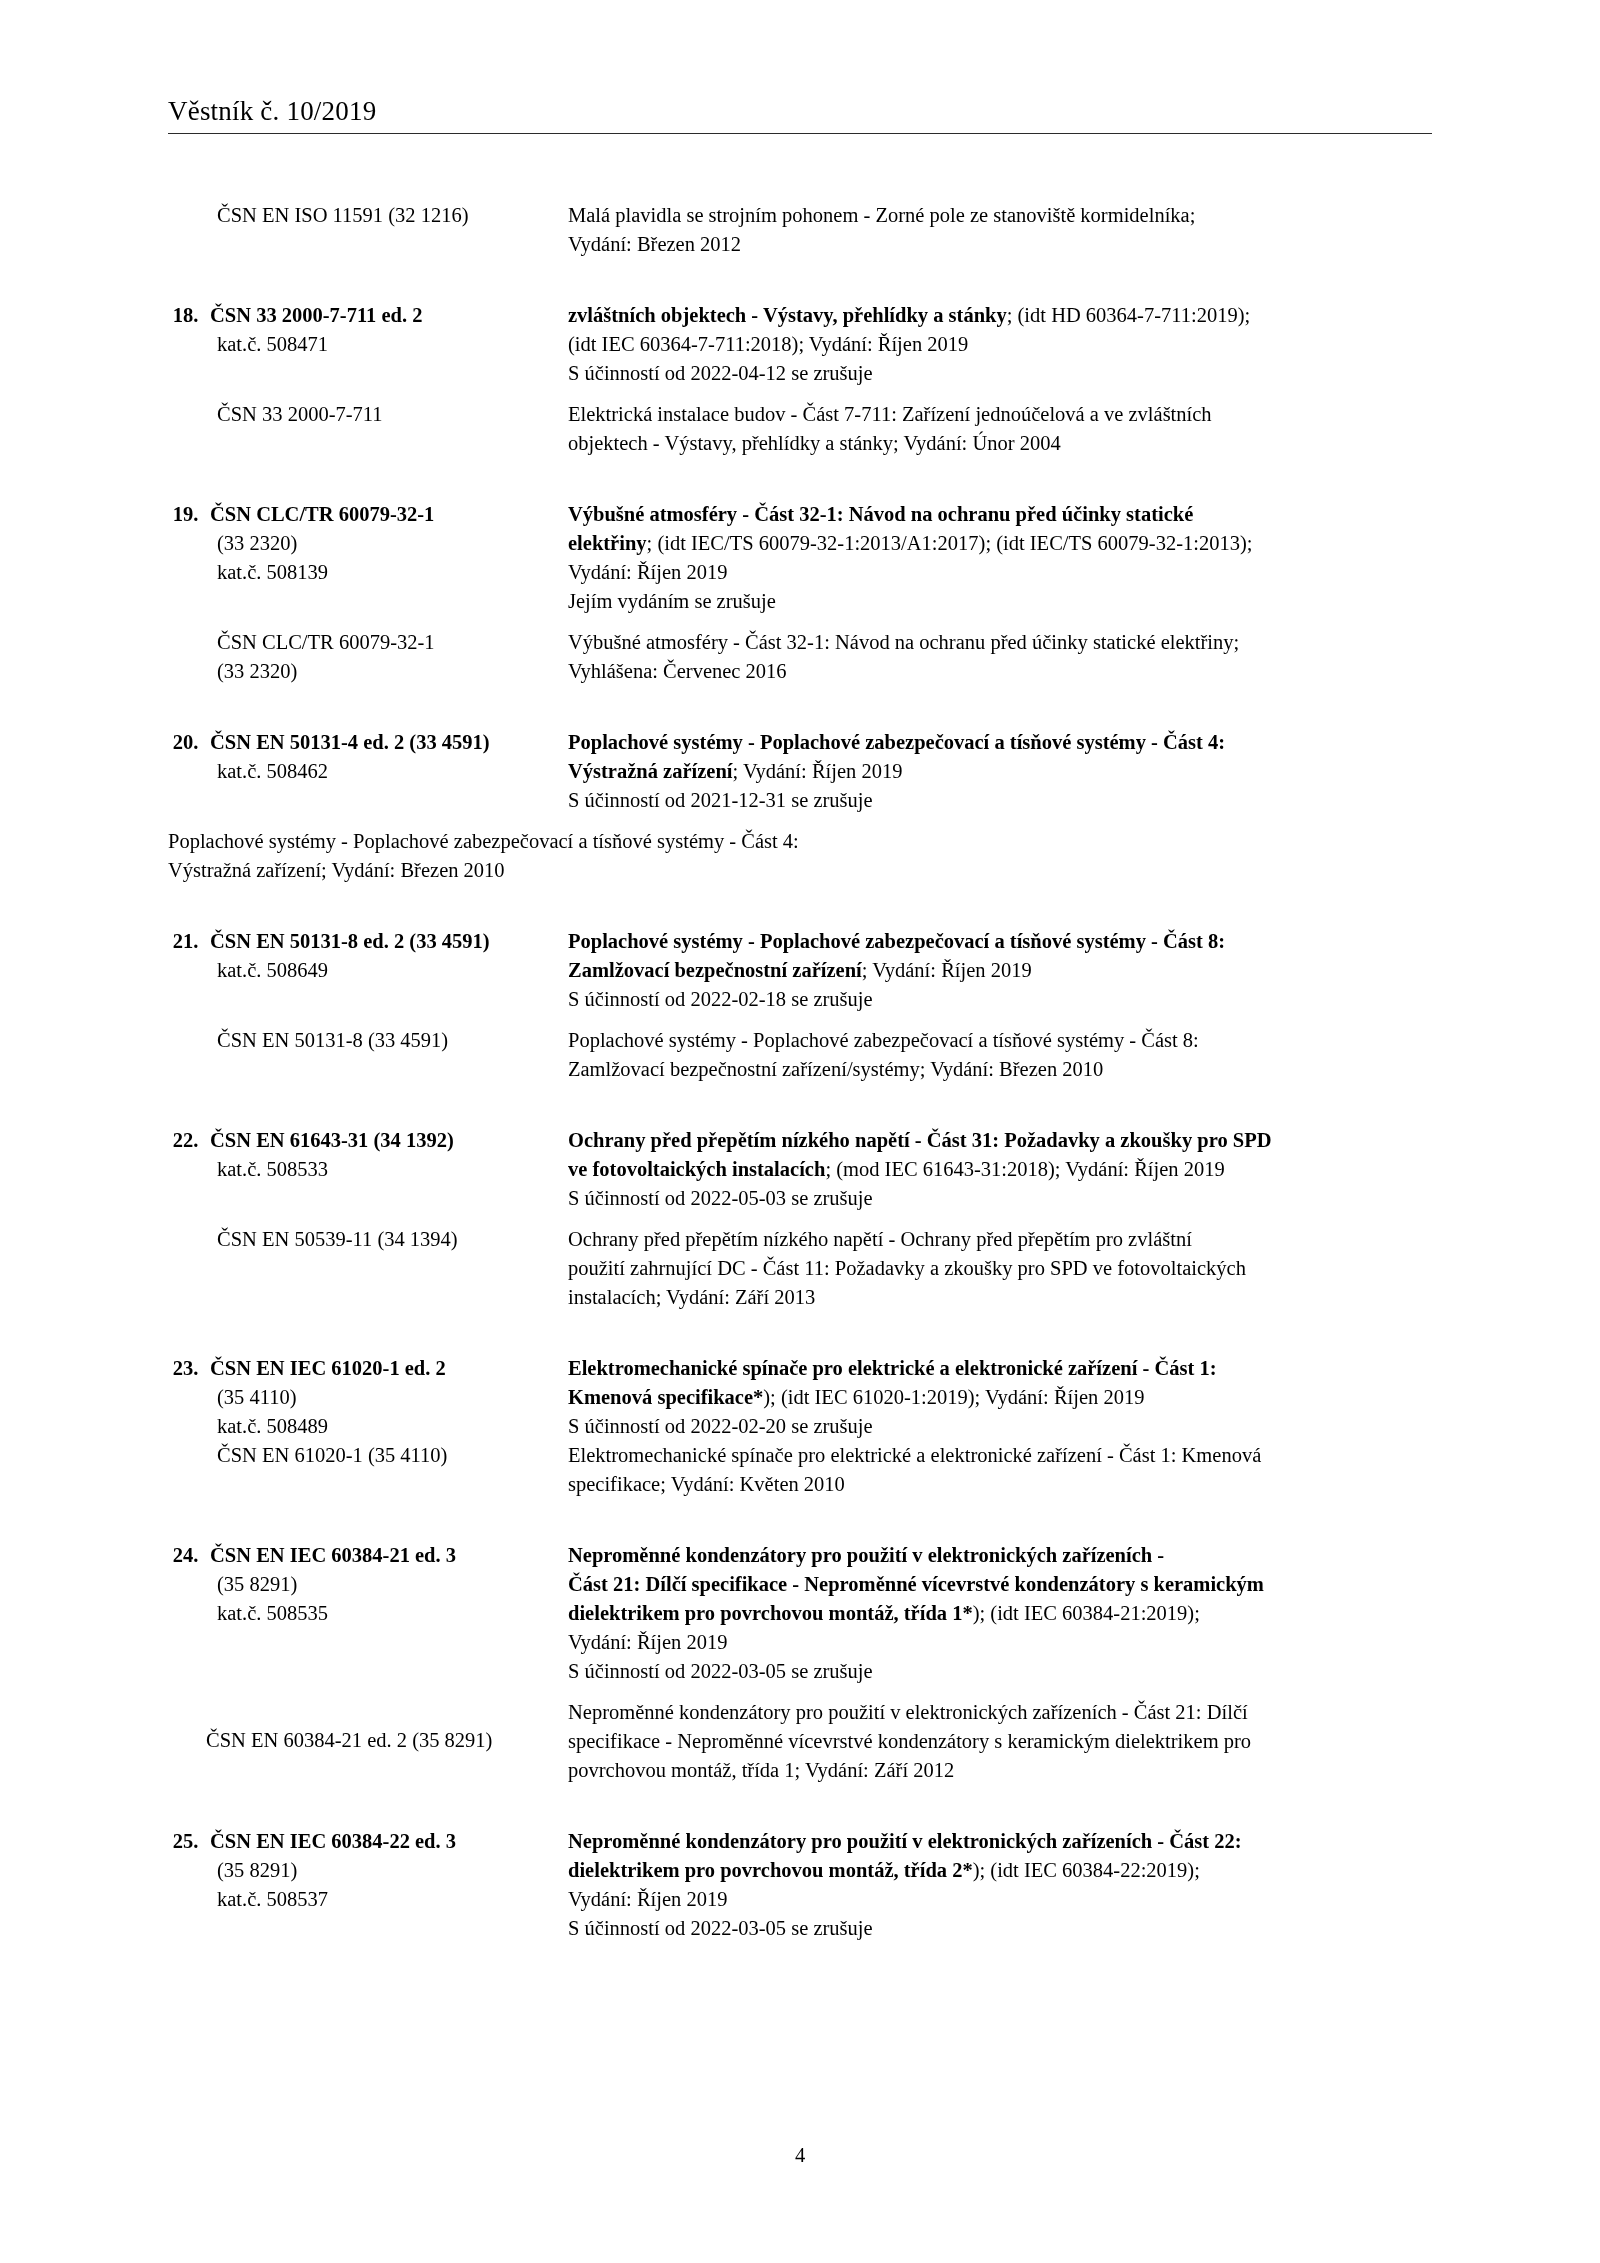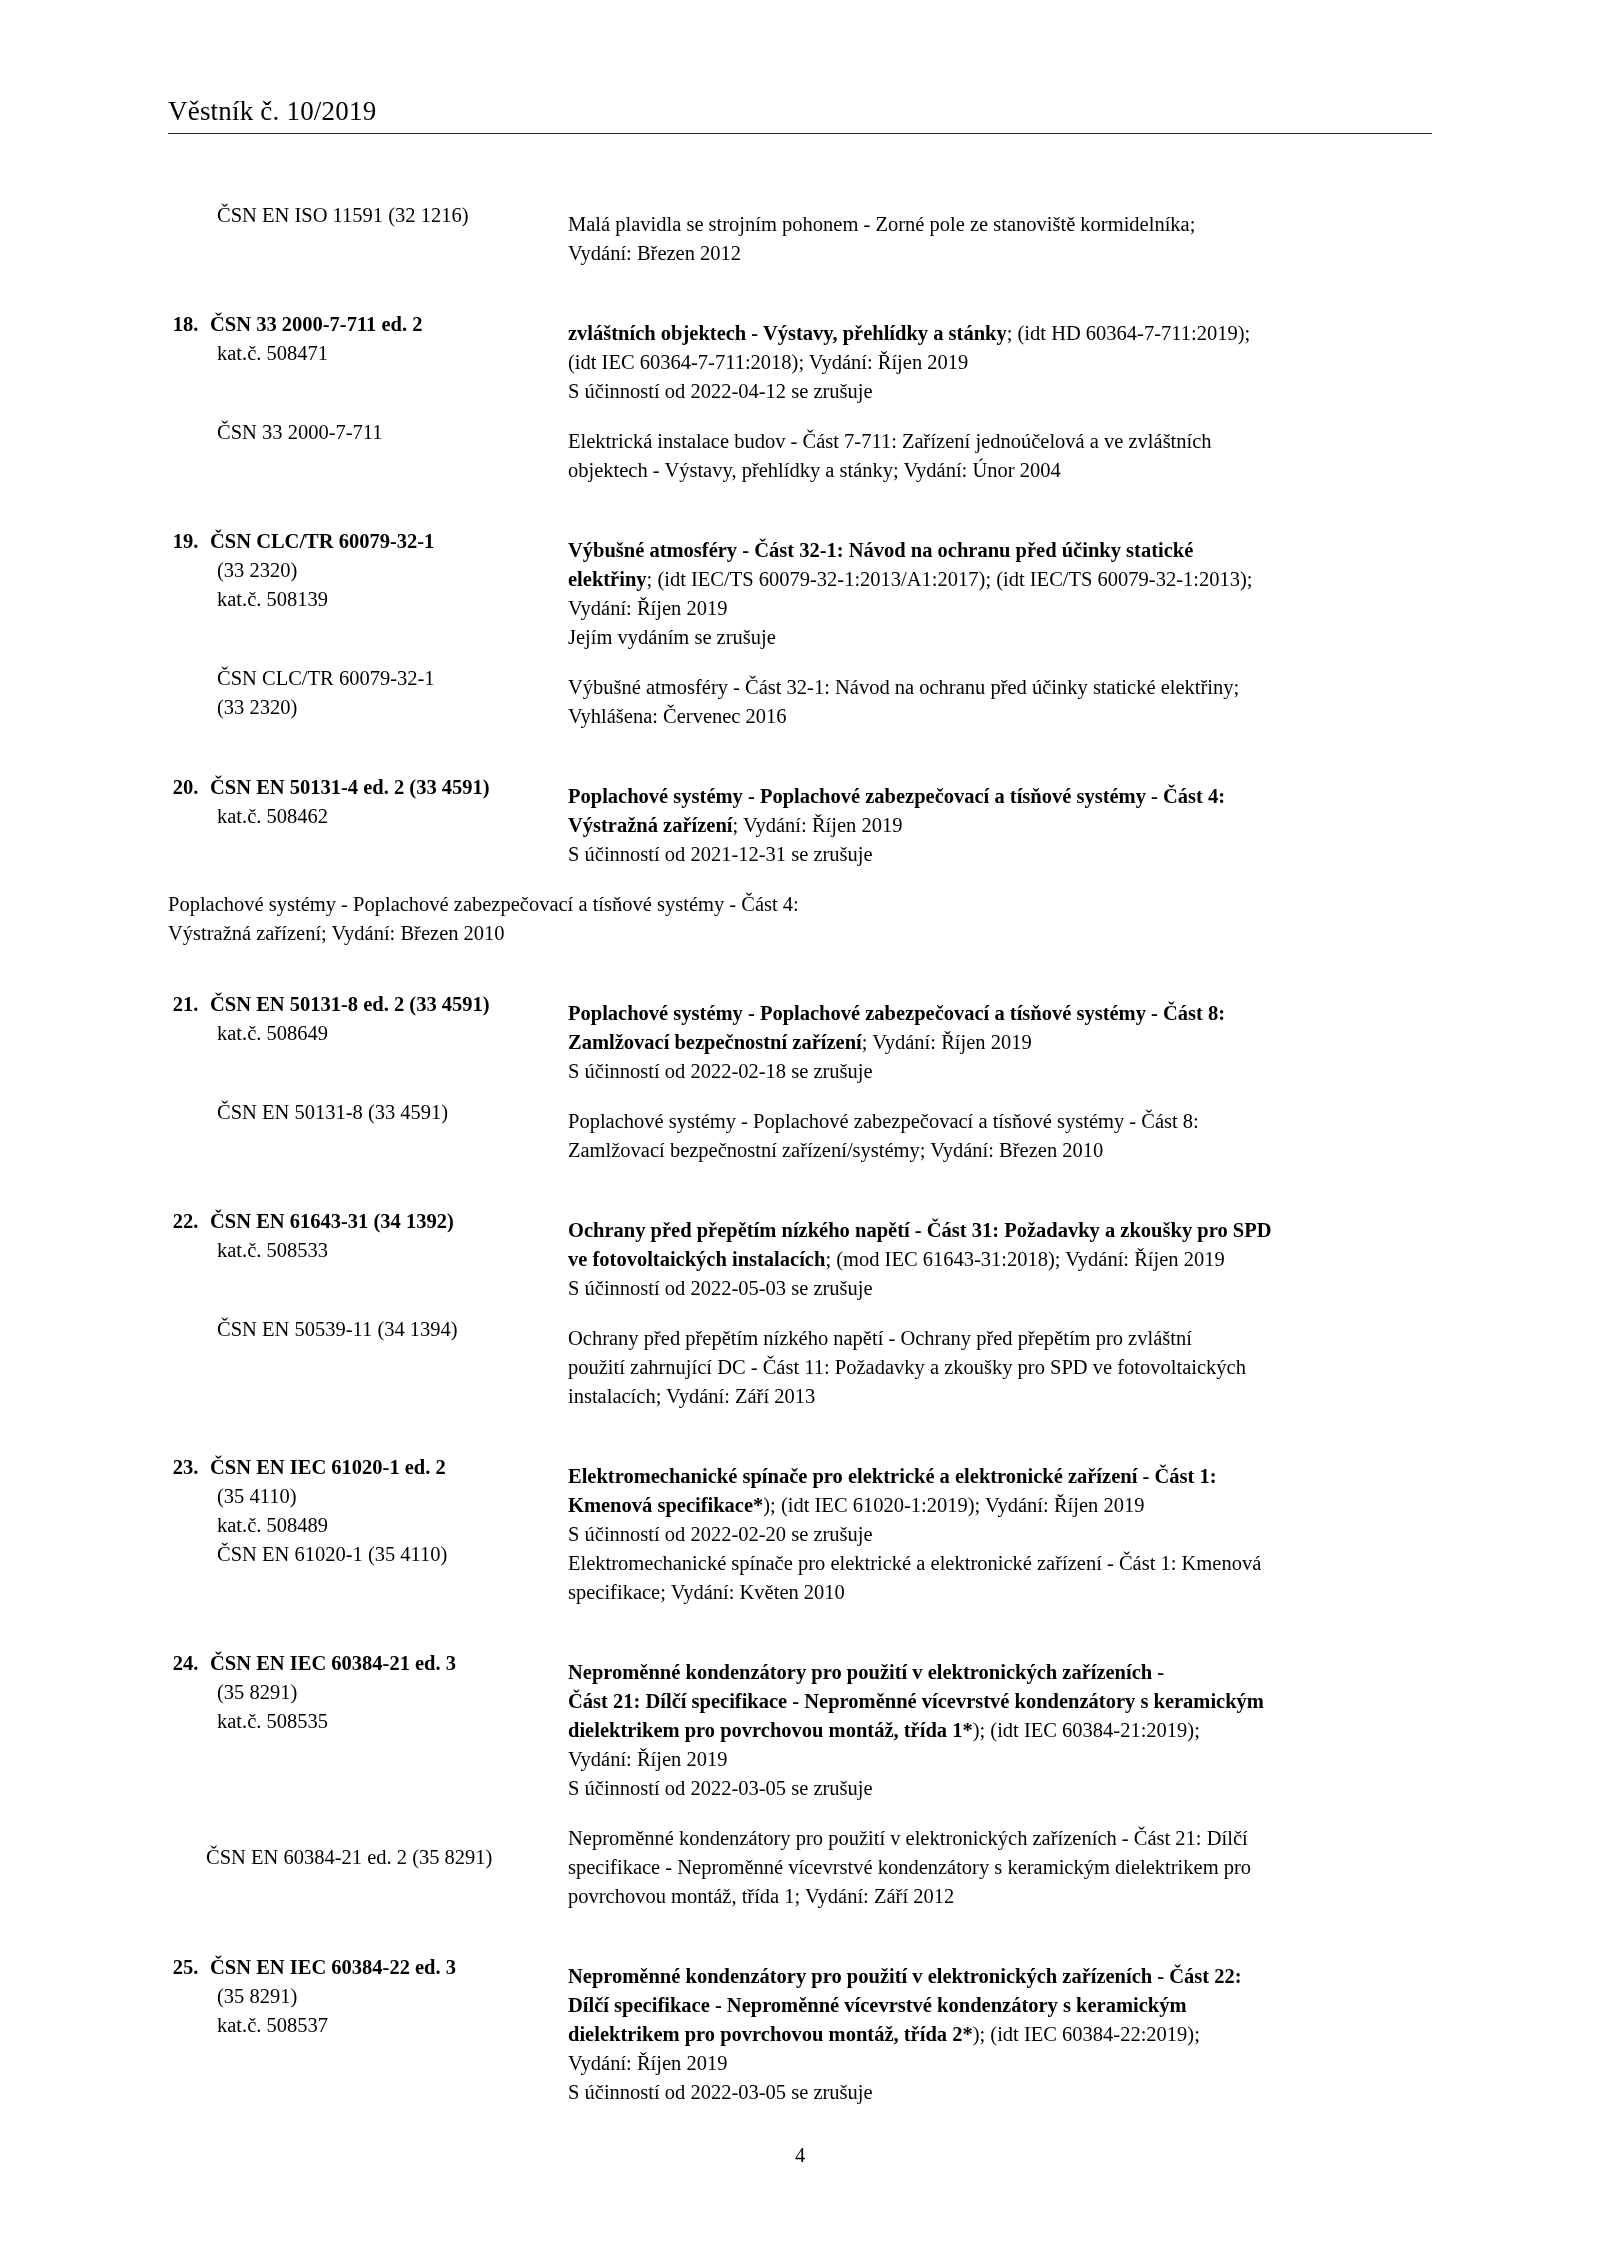--- a/index.html
+++ b/index.html
@@ -57,21 +57,20 @@
     flex: 0 0 400px;
     box-sizing: border-box;
     padding-right: 10px;
     font-size: 20.5px;
     line-height: 29px;
   }
   .col-right {
     flex: 1 1 auto;
     font-size: 20.5px;
     line-height: 29px;
-    margin-top: 9px;
   }
   .num-line {
     display: flex;
     justify-content: flex-start;
   }
   .num {
     font-weight: bold;
     text-align: center;
     width: 42px;
     flex: 0 0 42px;
@@ -337,21 +336,20 @@
       <div class="col-left">
         <div class="num-line">
           <span class="num">25.</span>
           <span class="desig b">ČSN EN IEC 60384-22 ed. 3</span>
         </div>
         <div class="indent-1">(35 8291)</div>
         <div class="indent-1">kat.č. 508537</div>
       </div>
       <div class="col-right">
         <span class="right-line b">Neproměnné kondenzátory pro použití v elektronických zařízeních - Část 22:</span>
-        <span class="right-line b">Dílčí specifikace - Neproměnné vícevrstvé kondenzátory s keramickým</span>
         <span class="b">dielektrikem pro povrchovou montáž, třída 2*</span><span>); (idt IEC 60384-22:2019);</span>
         <span class="right-line">Vydání: Říjen 2019</span>
         <span class="right-line">S účinností od 2022-03-05 se zrušuje</span>
       </div>
     </div>
 
   </div>
 
   <div class="footer">
     <span>4</span>

